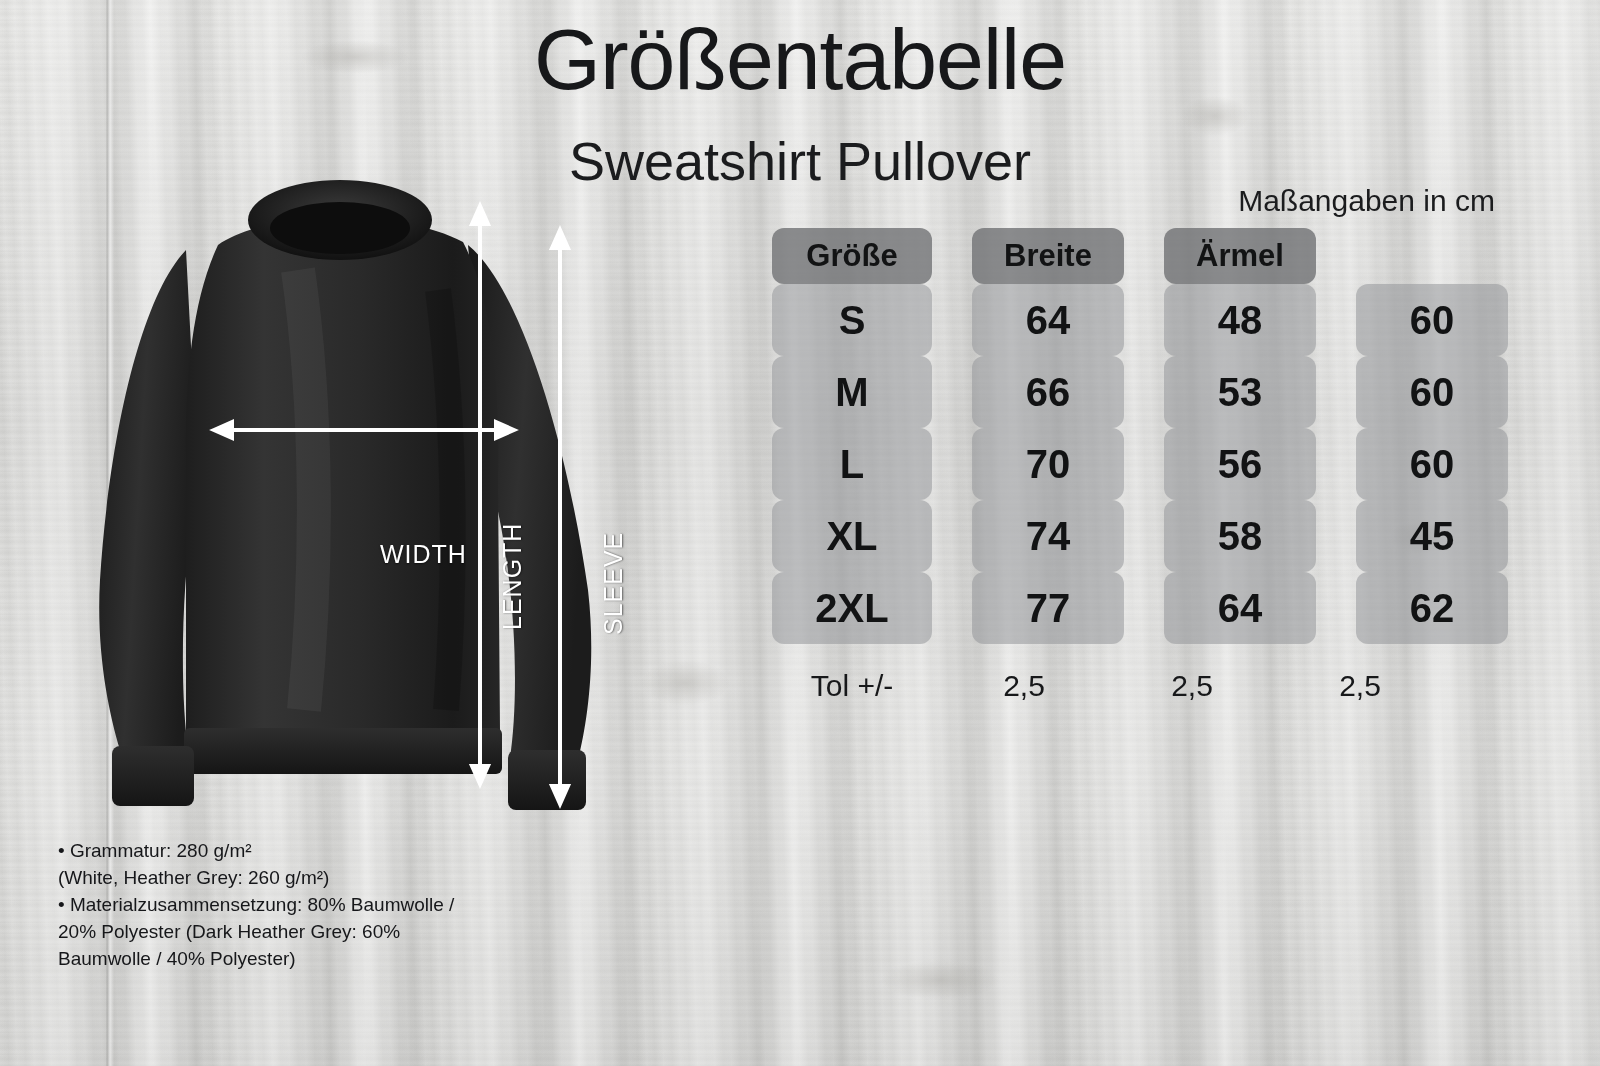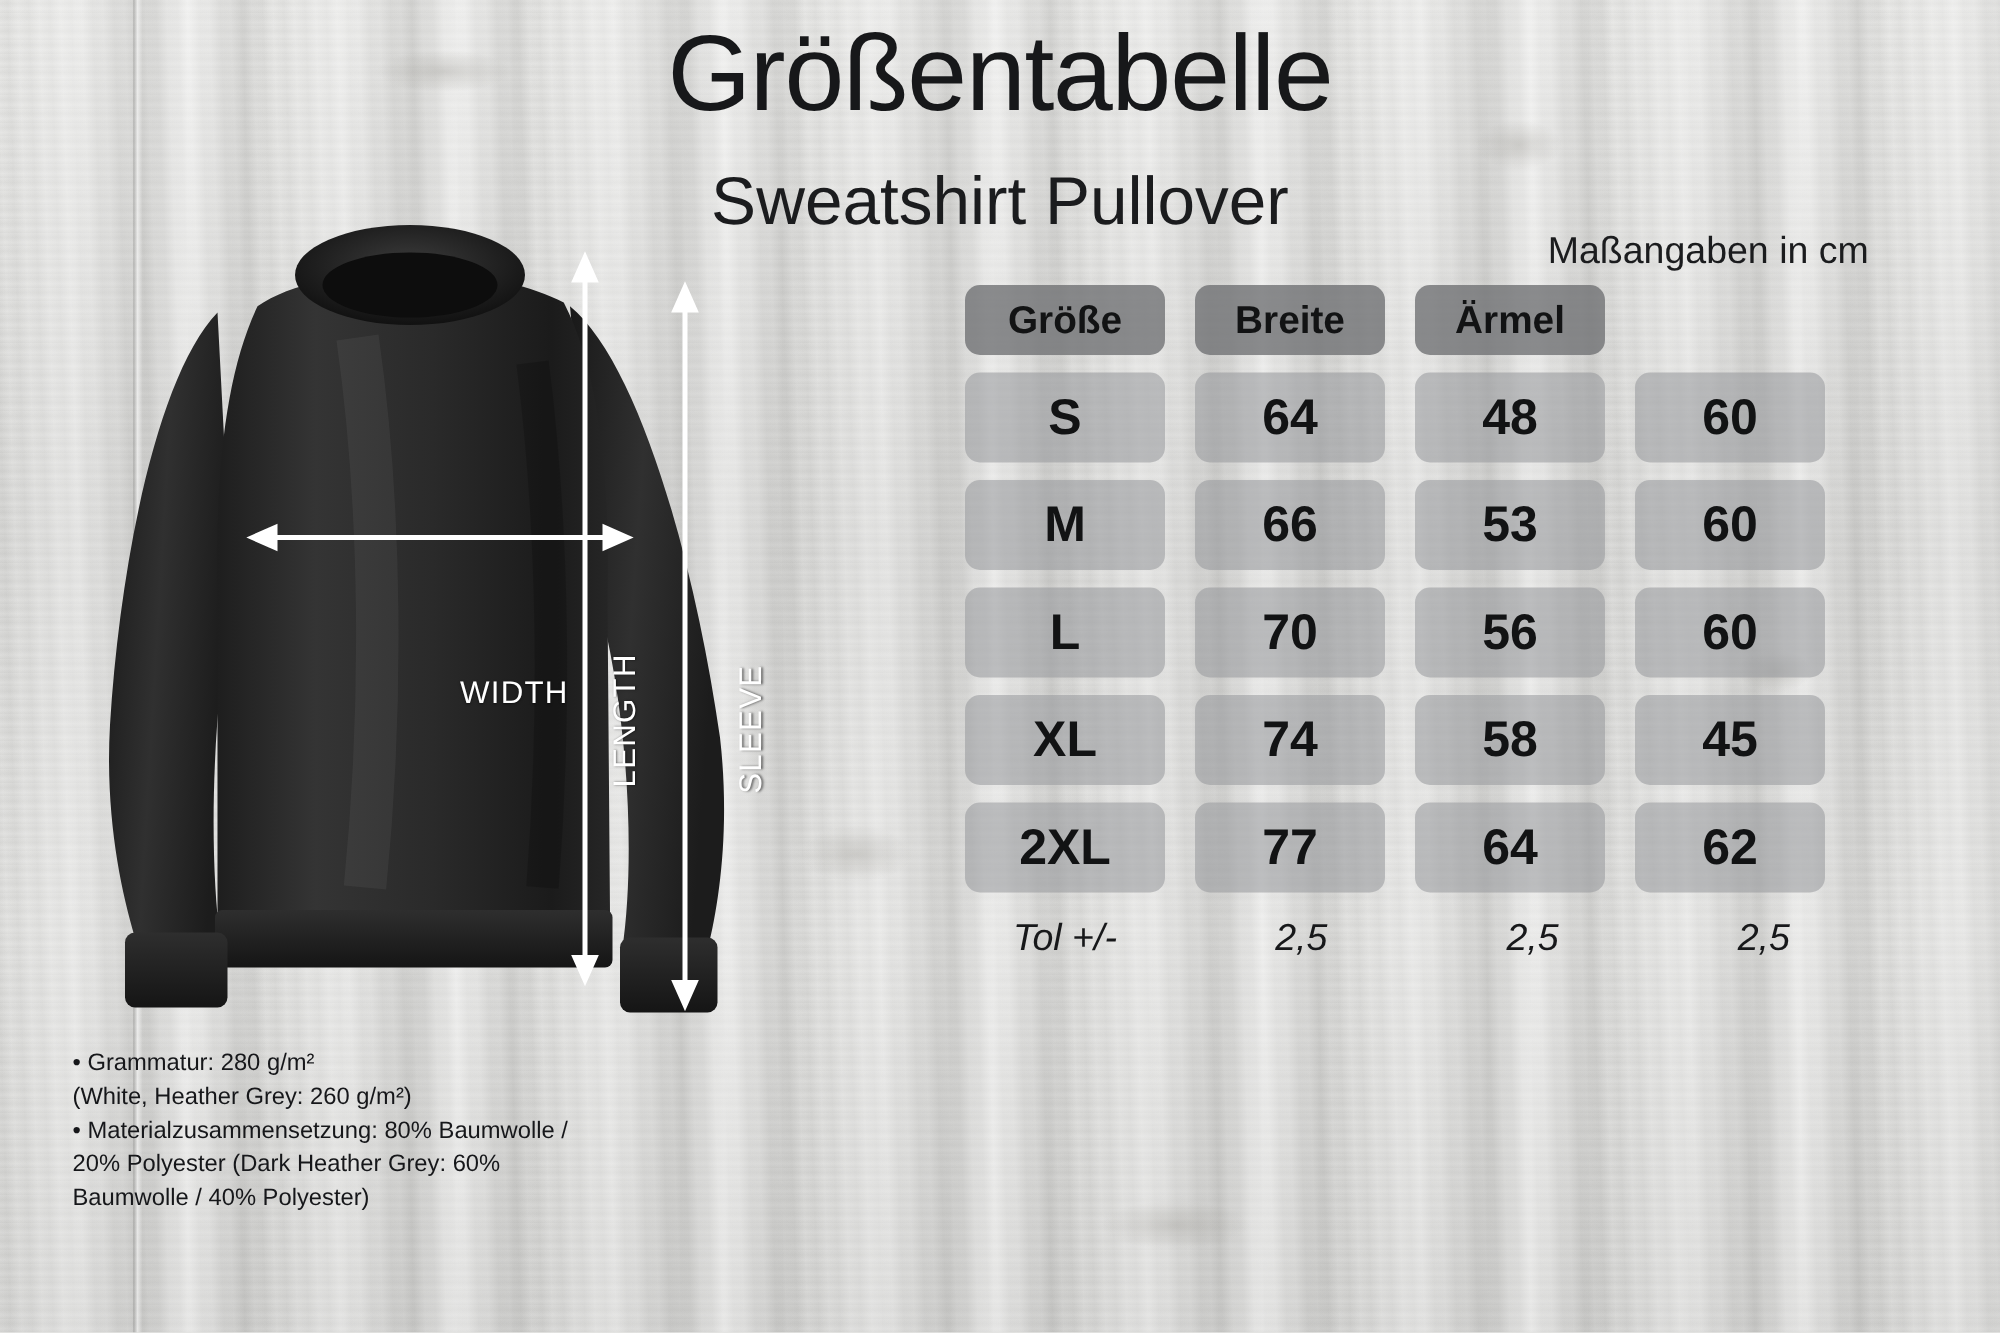--- a/index.html
+++ b/index.html
@@ -55,38 +55,38 @@
     text-align: center;
     font-size: 54px; color: #1b1c1e; font-weight: 400;
   }
   .unitnote {
     position: absolute; right: 105px; top: 184px;
     font-size: 30px; color: #1b1c1e;
   }
 
   
   #table { position: absolute; left: 772px; top: 228px; }
-  .trow { display: flex; gap: 24px; margin-bottom: 14px; }
+  .trow { display: flex; gap: 40px; margin-bottom: 0; }
   .cell {
     border-radius: 12px;
     display: flex; align-items: center; justify-content: center;
     color: #121314;
   }
   .hdr  { background: rgba(110,112,114,0.78); font-weight: bold; font-size: 31px; height: 56px; }
   .body { background: rgba(150,152,154,0.55); font-weight: bold; font-size: 40px; height: 72px; }
   .w-size { width: 160px; }
   .w-val  { width: 152px; }
-  .tolrow { display: flex; gap: 33px; margin-top: 8px; font-style: italic; }
+  .tolrow { display: flex; gap: 16px; margin-top: 19px; }
   .tol {
     display: flex; align-items: center; justify-content: center;
     font-size: 30px; color: #17181a; height: 46px;
   }
 
   
-  #shirt { position: absolute; left: 56px; top: 150px; width: 660px; height: 690px; }
+  #shirt { position: absolute; left: 68px; top: 150px; width: 660px; height: 690px; }
   #shirt svg { display: block; }
 
   .meas-label {
     position: absolute; color: #ffffff; font-size: 25px; letter-spacing: 1px;
     text-shadow: 0 1px 2px rgba(0,0,0,0.55);
   }
   #lbl-width  { left: 312px; top: 390px; }
   #lbl-length { left: 430px; top: 480px; transform: rotate(-90deg); transform-origin: left top; }
   #lbl-sleeve { left: 531px; top: 485px; transform: rotate(-90deg); transform-origin: left top; }
 

